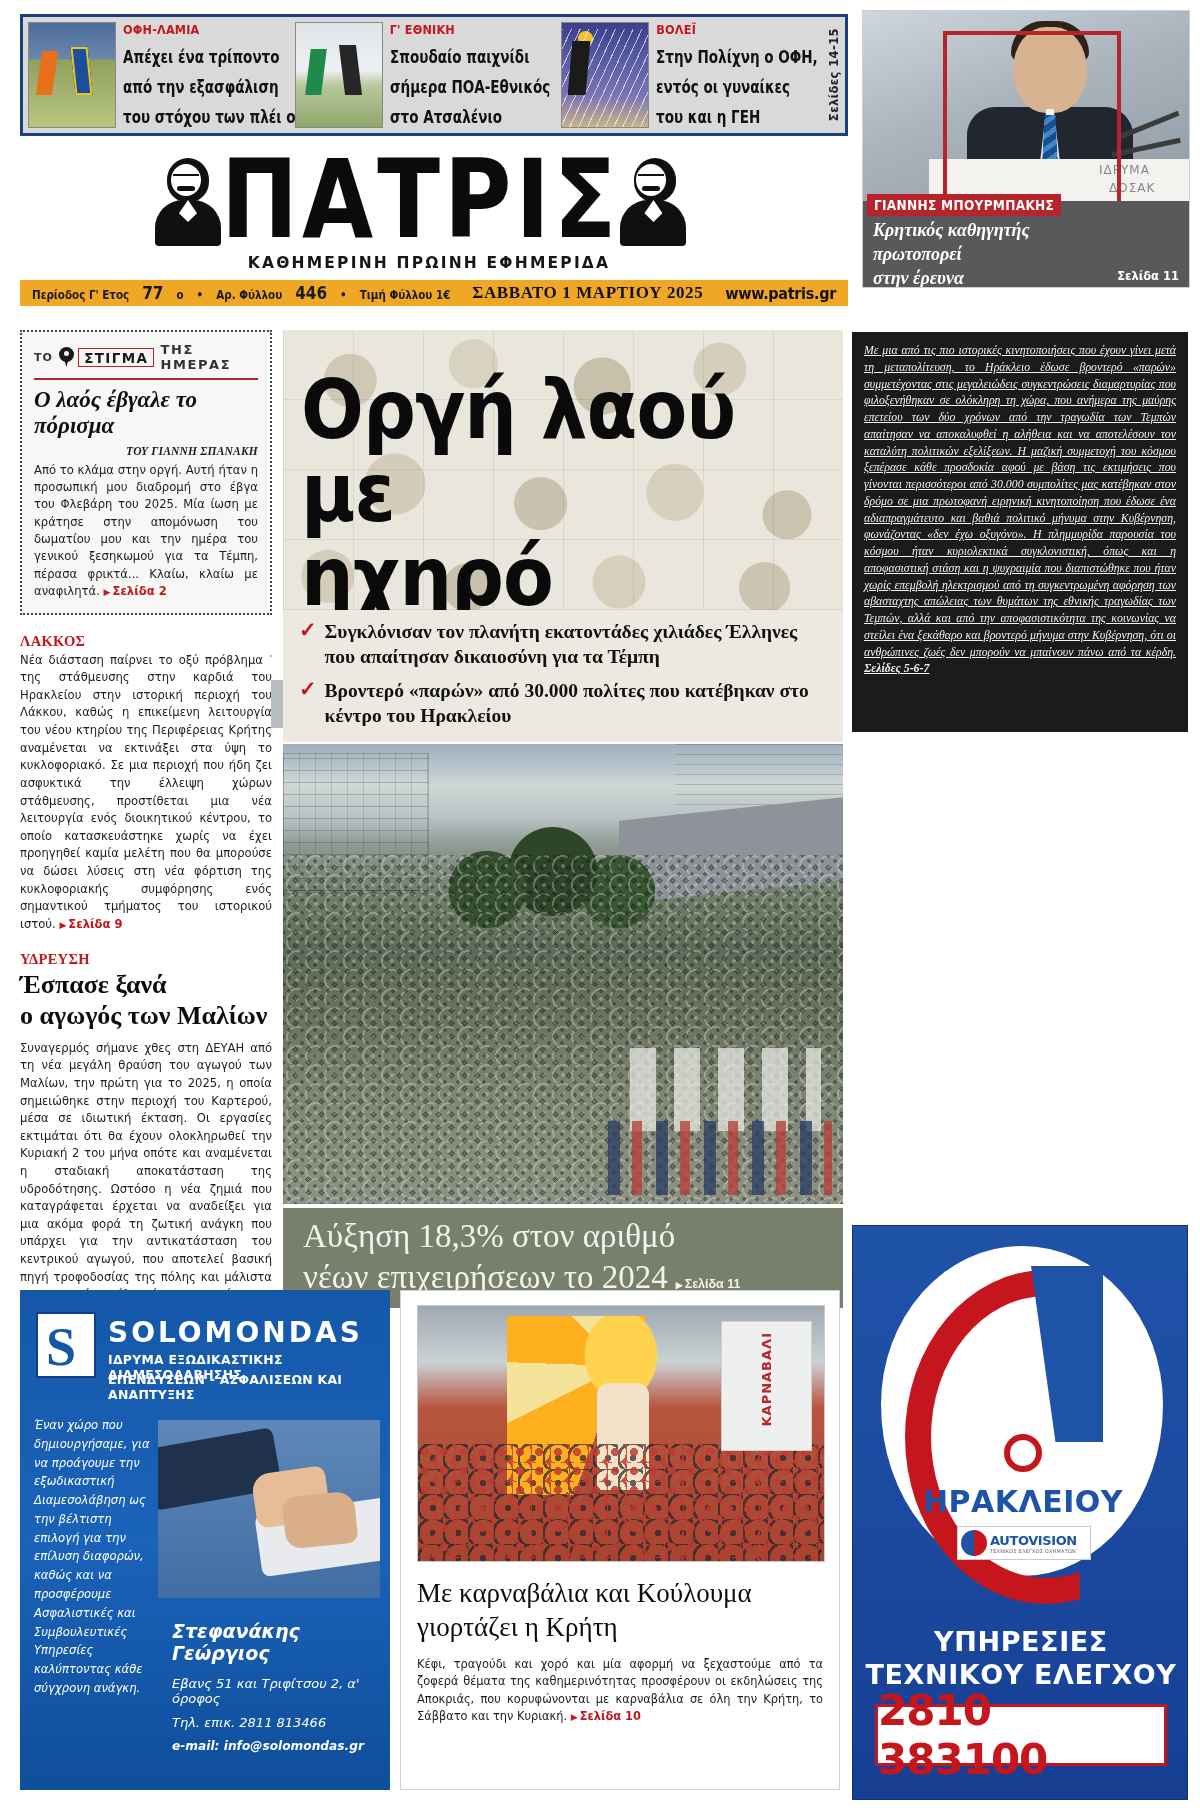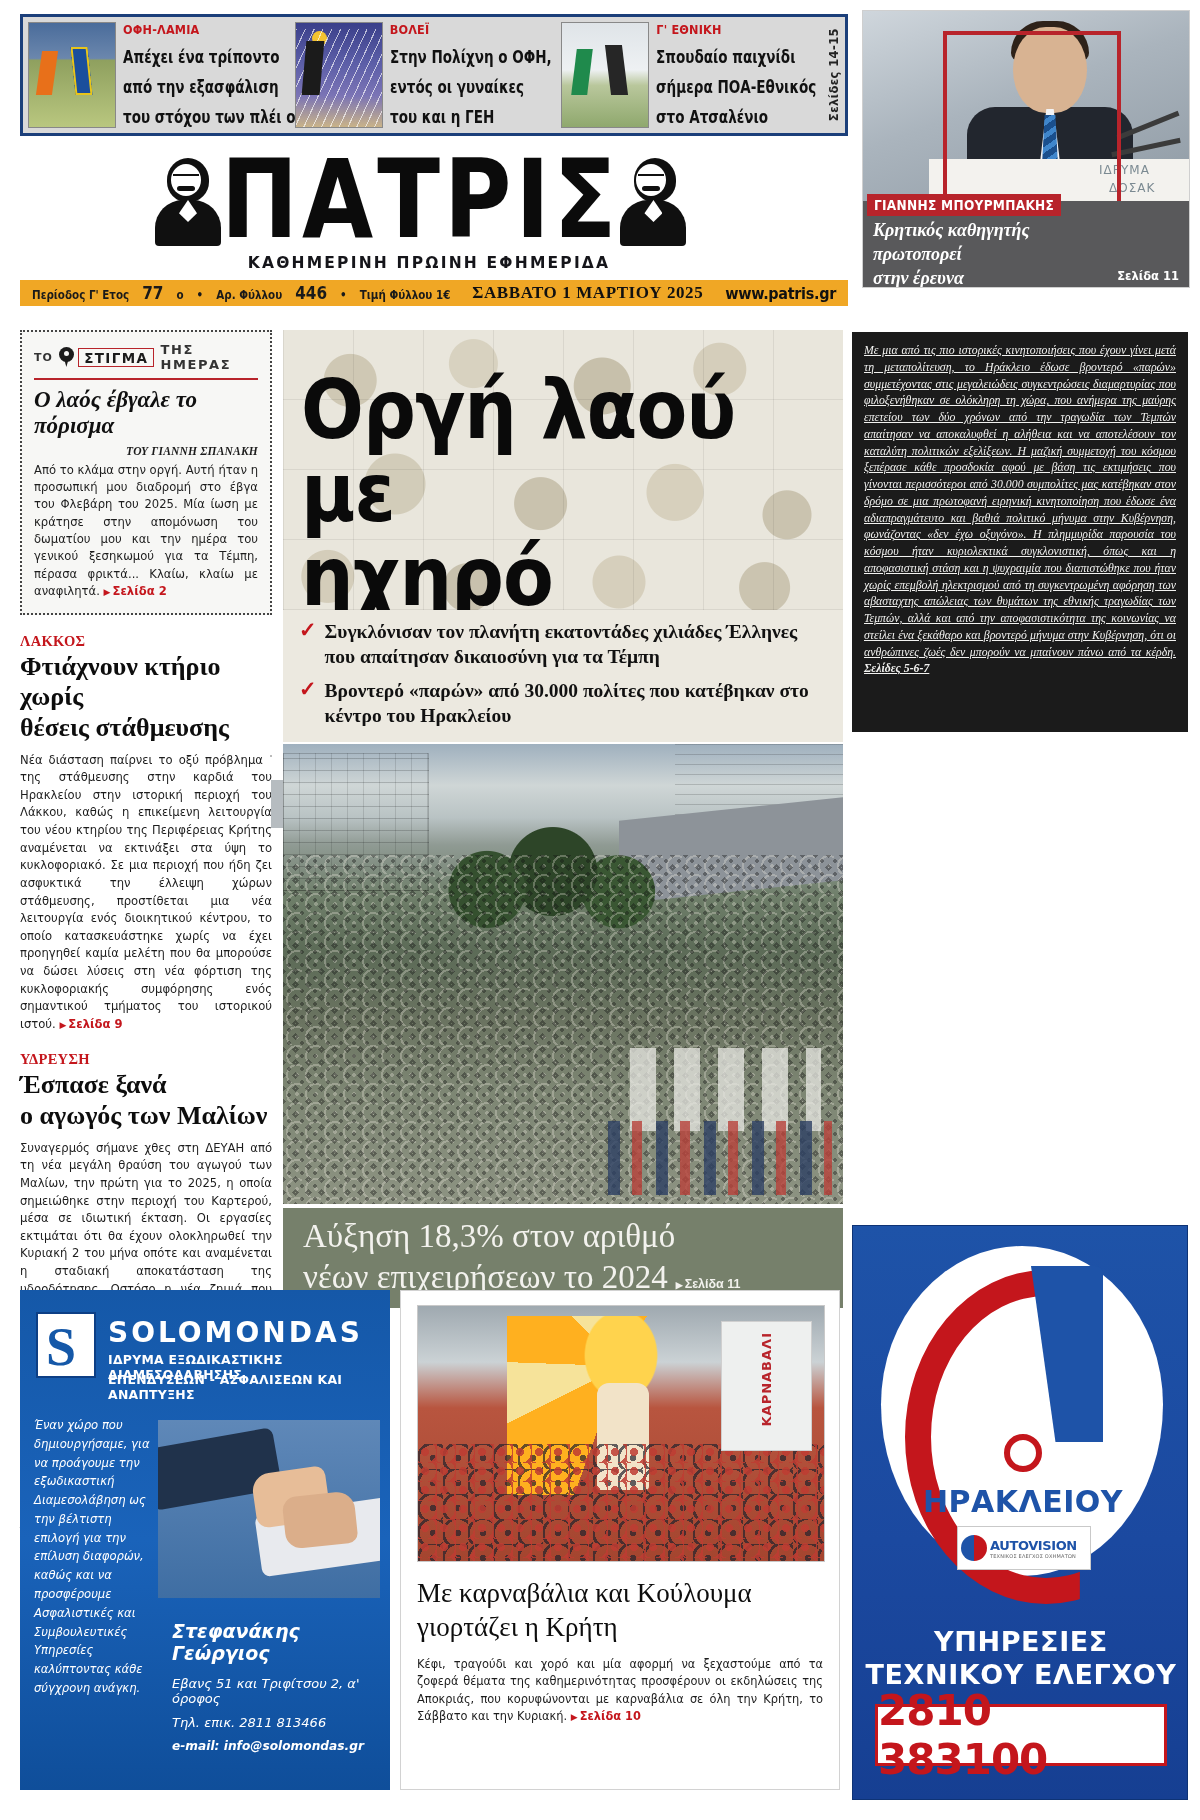--- a/index.html
+++ b/index.html
@@ -246,21 +246,21 @@
   .kteo-swoosh{position:absolute;left:52px;top:44px;width:230px;height:282px;
     border:26px solid #c4161c;border-radius:50%;clip-path:polygon(0 0,62% 0,62% 100%,0 100%);}
   .kteo-blade{position:absolute;left:178px;top:40px;width:72px;height:176px;background:#1e53a8;
     clip-path:polygon(0 0,100% 0,100% 100%,34% 100%);border-radius:0 8px 0 0;}
   .kteo-word{position:absolute;left:60px;top:196px;width:220px;text-align:center;
     font-size:56px;font-weight:bold;color:#c4161c;letter-spacing:-1px;
     font-family:"DejaVu Sans","Liberation Sans",sans-serif;}
   .kteo-word .ring{display:inline-block;width:26px;height:26px;border:6px solid #c4161c;border-radius:50%;vertical-align:2px;}
   .kteo-sub{position:absolute;left:40px;top:258px;width:260px;text-align:center;
     font-size:30px;font-weight:bold;color:#1e53a8;letter-spacing:.5px;}
-  .kteo-avis{position:absolute;left:104px;top:300px;width:134px;height:44px;background:#fff;border:1px solid #c9c9c9;
+  .kteo-avis{position:absolute;left:104px;top:300px;width:134px;height:34px;background:#fff;border:1px solid #c9c9c9;
     display:flex;align-items:center;gap:3px;padding:0 3px;box-sizing:border-box;}
   .kteo-avis .mark{width:26px;height:26px;border-radius:50%;background:conic-gradient(#c4161c 0 50%,#1e53a8 50% 100%);flex:0 0 26px;}
   .kteo-avis .nm{font-size:13px;font-weight:bold;color:#1e53a8;letter-spacing:-.4px;}
   .kteo-avis .nm small{display:block;font-size:5px;color:#666;letter-spacing:.2px;font-weight:normal;}
   .kteo-svc{position:absolute;left:0;top:400px;width:336px;text-align:center;color:#fff;
     font-size:27px;font-weight:bold;letter-spacing:.6px;line-height:1.22;}
   .kteo-phone{position:absolute;left:22px;top:478px;width:292px;height:62px;background:#fff;border:3px solid #c4161c;
     display:flex;align-items:center;justify-content:center;box-sizing:border-box;}
   .kteo-phone span{font-size:42px;font-weight:bold;color:#c4161c;letter-spacing:-1px;
     font-family:"DejaVu Sans","Liberation Sans",sans-serif;}
@@ -319,38 +319,38 @@
       <div class="sport-thumb ph-f1"></div>
       <div class="sport-txt">
         <div class="sport-kicker">ΟΦΗ-ΛΑΜΙΑ</div>
         <div class="sport-head">Απέχει ένα τρίποντο</div>
         <div class="sport-head">από την εξασφάλιση</div>
         <div class="sport-head">του στόχου των πλέι οφ</div>
       </div>
     </div>
 
     <div class="sport-item">
+      <div class="sport-thumb ph-f2"></div>
+      <div class="sport-txt">
+        <div class="sport-kicker">Γ' ΕΘΝΙΚΗ</div>
+        <div class="sport-head">Σπουδαίο παιχνίδι</div>
+        <div class="sport-head">σήμερα ΠΟΑ-Εθνικός</div>
+        <div class="sport-head">στο Ατσαλένιο</div>
+      </div>
+    </div>
+
+    <div class="sport-item">
       <div class="sport-thumb ph-v1">
           <span class="vnet"></span>
         </div>
       <div class="sport-txt">
         <div class="sport-kicker">ΒΟΛΕΪ</div>
         <div class="sport-head">Στην Πολίχνη ο ΟΦΗ,</div>
         <div class="sport-head">εντός οι γυναίκες</div>
         <div class="sport-head">του και η ΓΕΗ</div>
-      </div>
-    </div>
-
-    <div class="sport-item">
-      <div class="sport-thumb ph-f2"></div>
-      <div class="sport-txt">
-        <div class="sport-kicker">Γ' ΕΘΝΙΚΗ</div>
-        <div class="sport-head">Σπουδαίο παιχνίδι</div>
-        <div class="sport-head">σήμερα ΠΟΑ-Εθνικός</div>
-        <div class="sport-head">στο Ατσαλένιο</div>
       </div>
     </div>
 
     <div class="pages-ref">Σελίδες 14-15</div>
   </div>
 
   <div class="promo-tr">
     <div class="promo-photo">
       <div class="promo-man-body"></div>
       <div class="promo-man-hair"></div>
@@ -423,24 +423,20 @@
         <span class="stigma-word">ΣΤΙΓΜΑ</span>
         <span class="stigma-tis">ΤΗΣ ΗΜΕΡΑΣ</span>
       </div>
       <div class="stigma-rule"></div>
       <div class="stigma-title">Ο λαός έβγαλε το πόρισμα</div>
       <div class="stigma-by">ΤΟΥ ΓΙΑΝΝΗ ΣΠΑΝΑΚΗ</div>
       <div class="stigma-body"><span>Από το κλάμα στην οργή. Αυτή ήταν η προσωπική μου διαδρομή στο έβγα του Φλεβάρη του 2025. Μία ίωση με κράτησε στην απομόνωση του δωματίου μου και την ημέρα του γενικού ξεσηκωμού για τα Τέμπη, πέρασα φρικτά... Κλαίω, κλαίω με αναφιλητά.</span> <span class="seepage">Σελίδα 2</span></div>
     </div>
 
     <div class="kicker">ΛΑΚΚΟΣ</div>
-    <div class="art-title">
-      <div>Φτιάχνουν κτήριο χωρίς</div>
-      <div>θέσεις στάθμευσης</div>
-    </div>
     <div class="art-body">
       <span class="wrapimg"><span class="bld-img"></span></span>
       <span>Νέα διάσταση παίρνει το οξύ πρόβλημα της στάθμευσης στην καρδιά του Ηρακλείου στην ιστορική περιοχή του Λάκκου, καθώς η επικείμενη λειτουργία του νέου κτηρίου της Περιφέρειας Κρήτης αναμένεται να εκτινάξει στα ύψη το κυκλοφοριακό. Σε μια περιοχή που ήδη ζει ασφυκτικά την έλλειψη χώρων στάθμευσης, προστίθεται μια νέα λειτουργία ενός διοικητικού κέντρου, το οποίο κατασκευάστηκε χωρίς να έχει προηγηθεί καμία μελέτη που θα μπορούσε να δώσει λύσεις στη νέα φόρτιση της κυκλοφοριακής συμφόρησης ενός σημαντικού τμήματος του ιστορικού ιστού.</span>
       <span class="seepage">Σελίδα 9</span>
     </div>
 
     <div class="kicker">ΥΔΡΕΥΣΗ</div>
     <div class="art-title">
       <div>Έσπασε ξανά</div>
       <div>ο αγωγός των Μαλίων</div>

